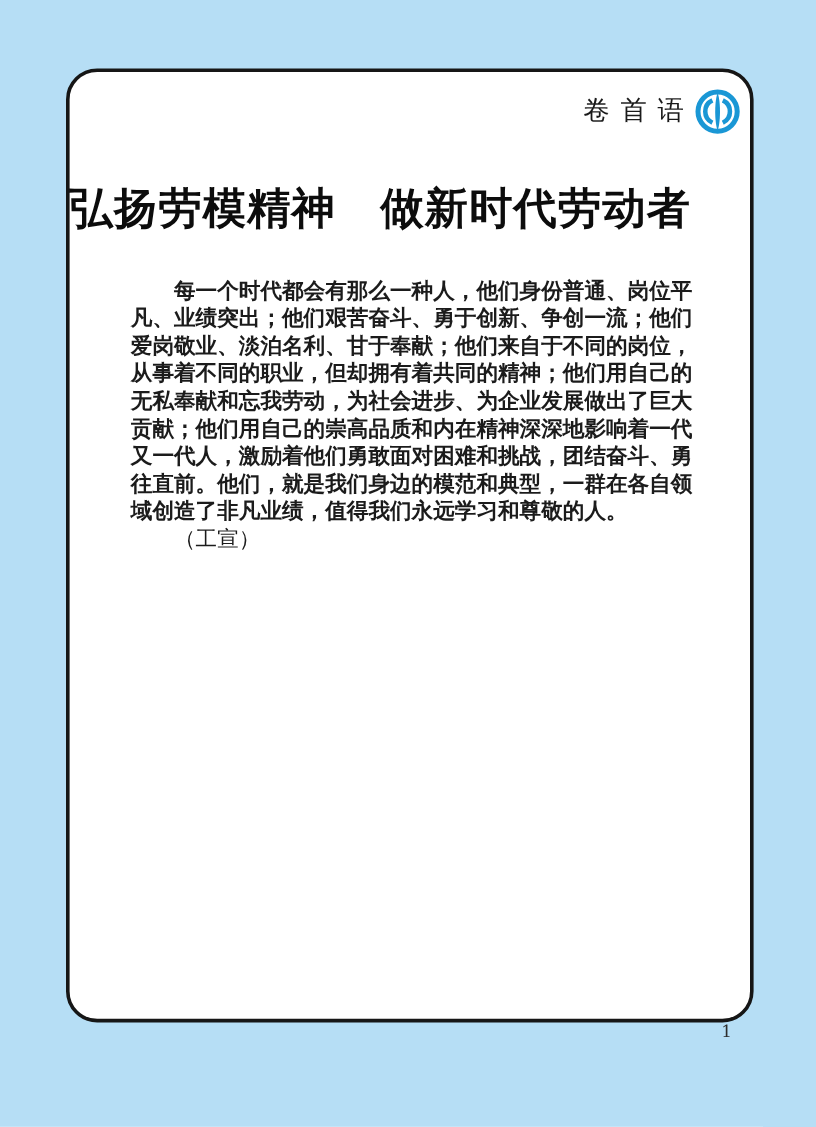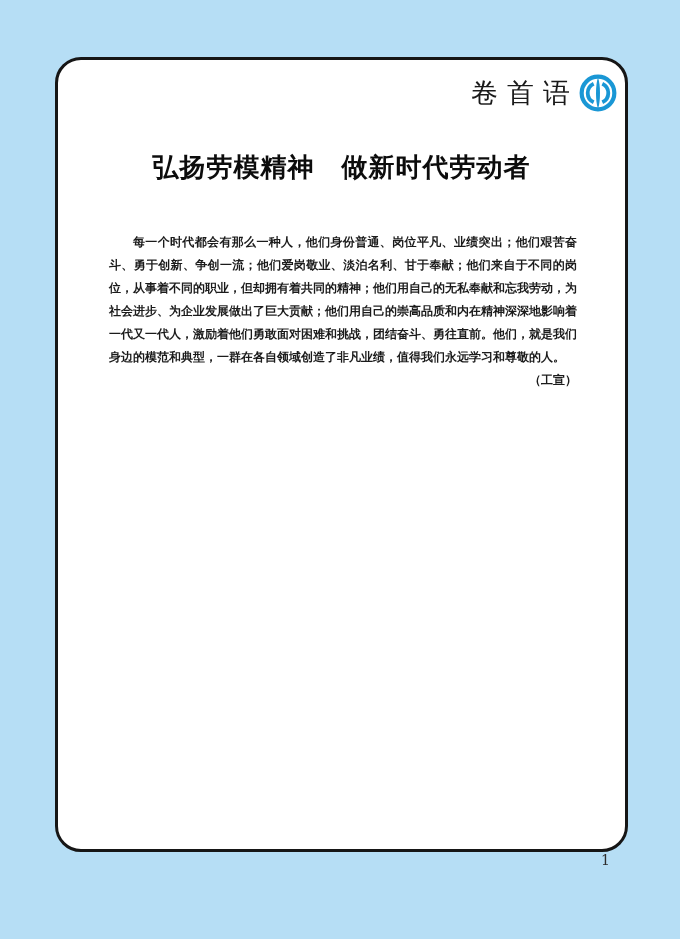--- a/index.html
+++ b/index.html
@@ -31,63 +31,62 @@
   }
   .card-header {
     position: absolute;
     top: 14px;
     right: 8px;
     display: flex;
     align-items: center;
   }
   .section-label {
     font-family: "DejaVu Serif", "Liberation Serif", serif;
-    font-size: 27px;
+    font-size: 22px;
     letter-spacing: 9px;
     color: #1a1a1a;
     line-height: 38px;
   }
   .logo {
     width: 38px;
     height: 38px;
     display: block;
   }
   .article-title {
     position: absolute;
     top: 90px;
     left: 0;
     width: 100%;
     margin: 0;
-    text-align: center;
-    font-size: 26px;
+    text-align: left;
+    font-size: 36px;
     font-weight: 900;
     letter-spacing: 1px;
     color: #0c0c0c;
     font-family: "Liberation Sans", sans-serif;
   }
   .article-body {
     position: absolute;
     left: 51px;
     top: 171px;
     width: 468px;
-    font-size: 12px;
+    font-size: 18px;
     line-height: 23px;
     font-weight: 600;
     color: #1b1b1b;
     text-align: justify;
   }
   .article-body p {
     margin: 0;
     text-indent: 2em;
   }
   .signature {
     margin: 0;
-    text-align: right;
     text-indent: 0;
-    font-weight: 700;
+    font-weight: 400;
   }
   .page-number {
     position: absolute;
     left: 601px;
     top: 852px;
     font-family: "DejaVu Serif", "Liberation Serif", serif;
     font-size: 14px;
     color: #2c2c2c;
   }
 </style>

